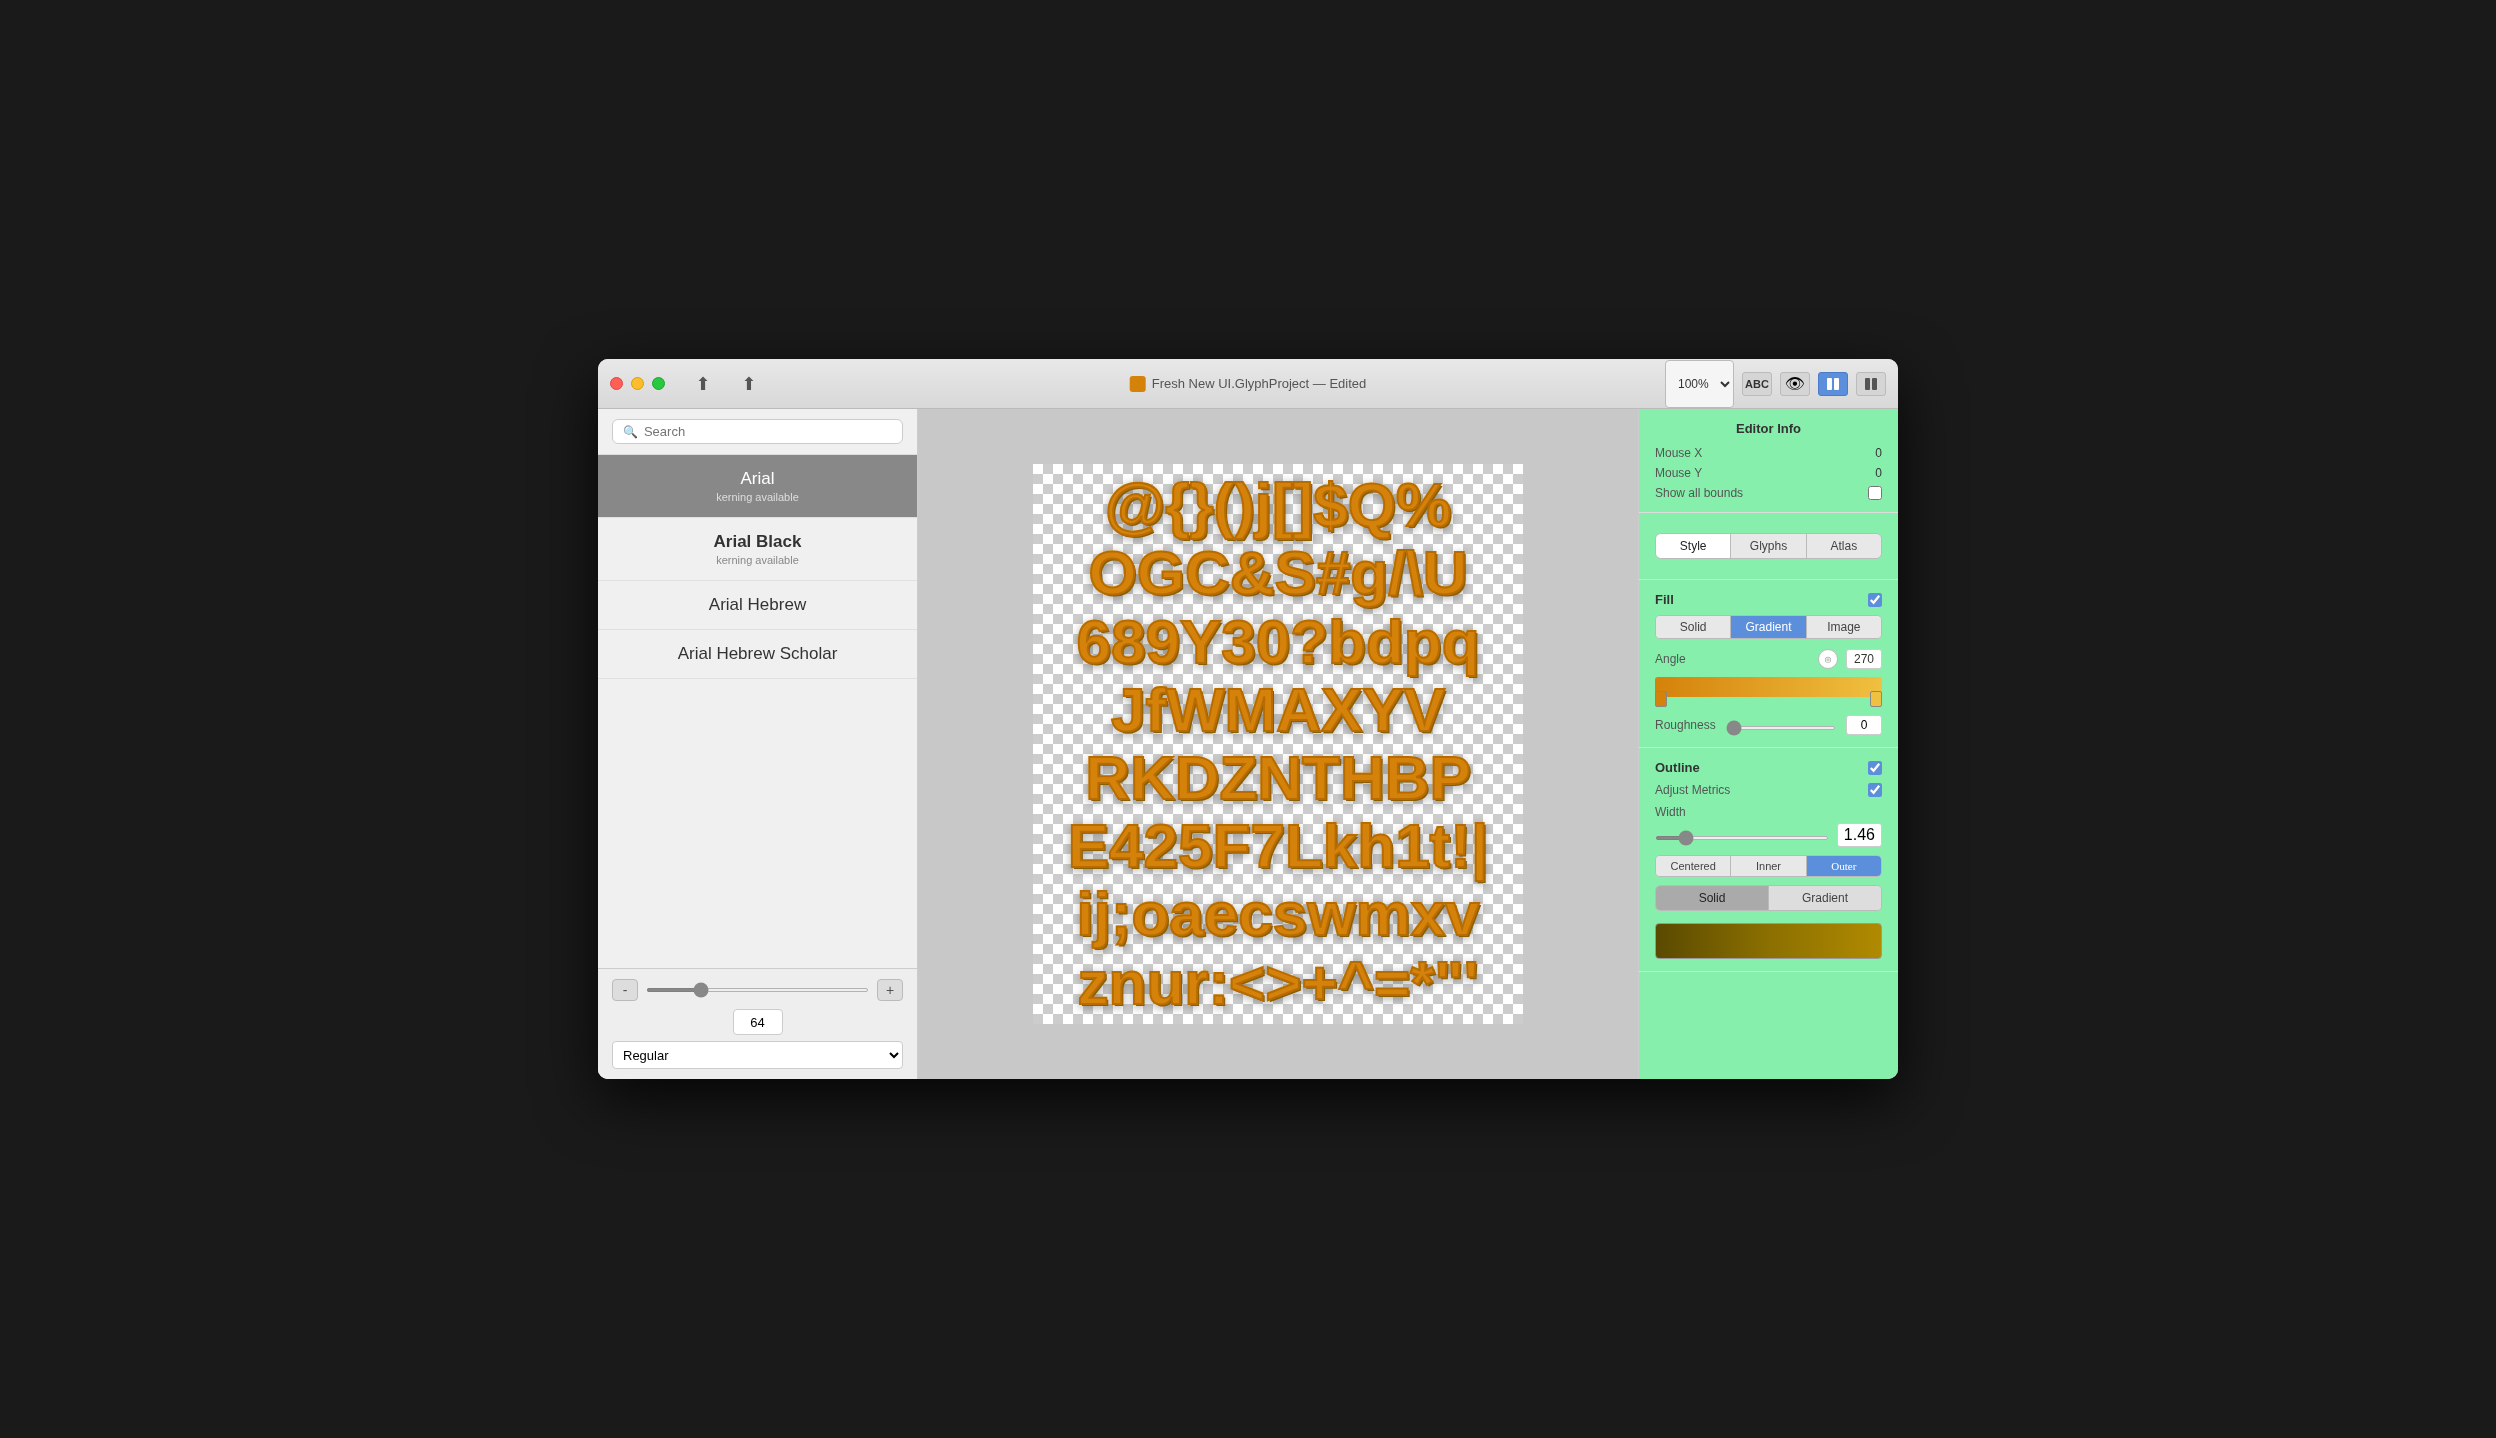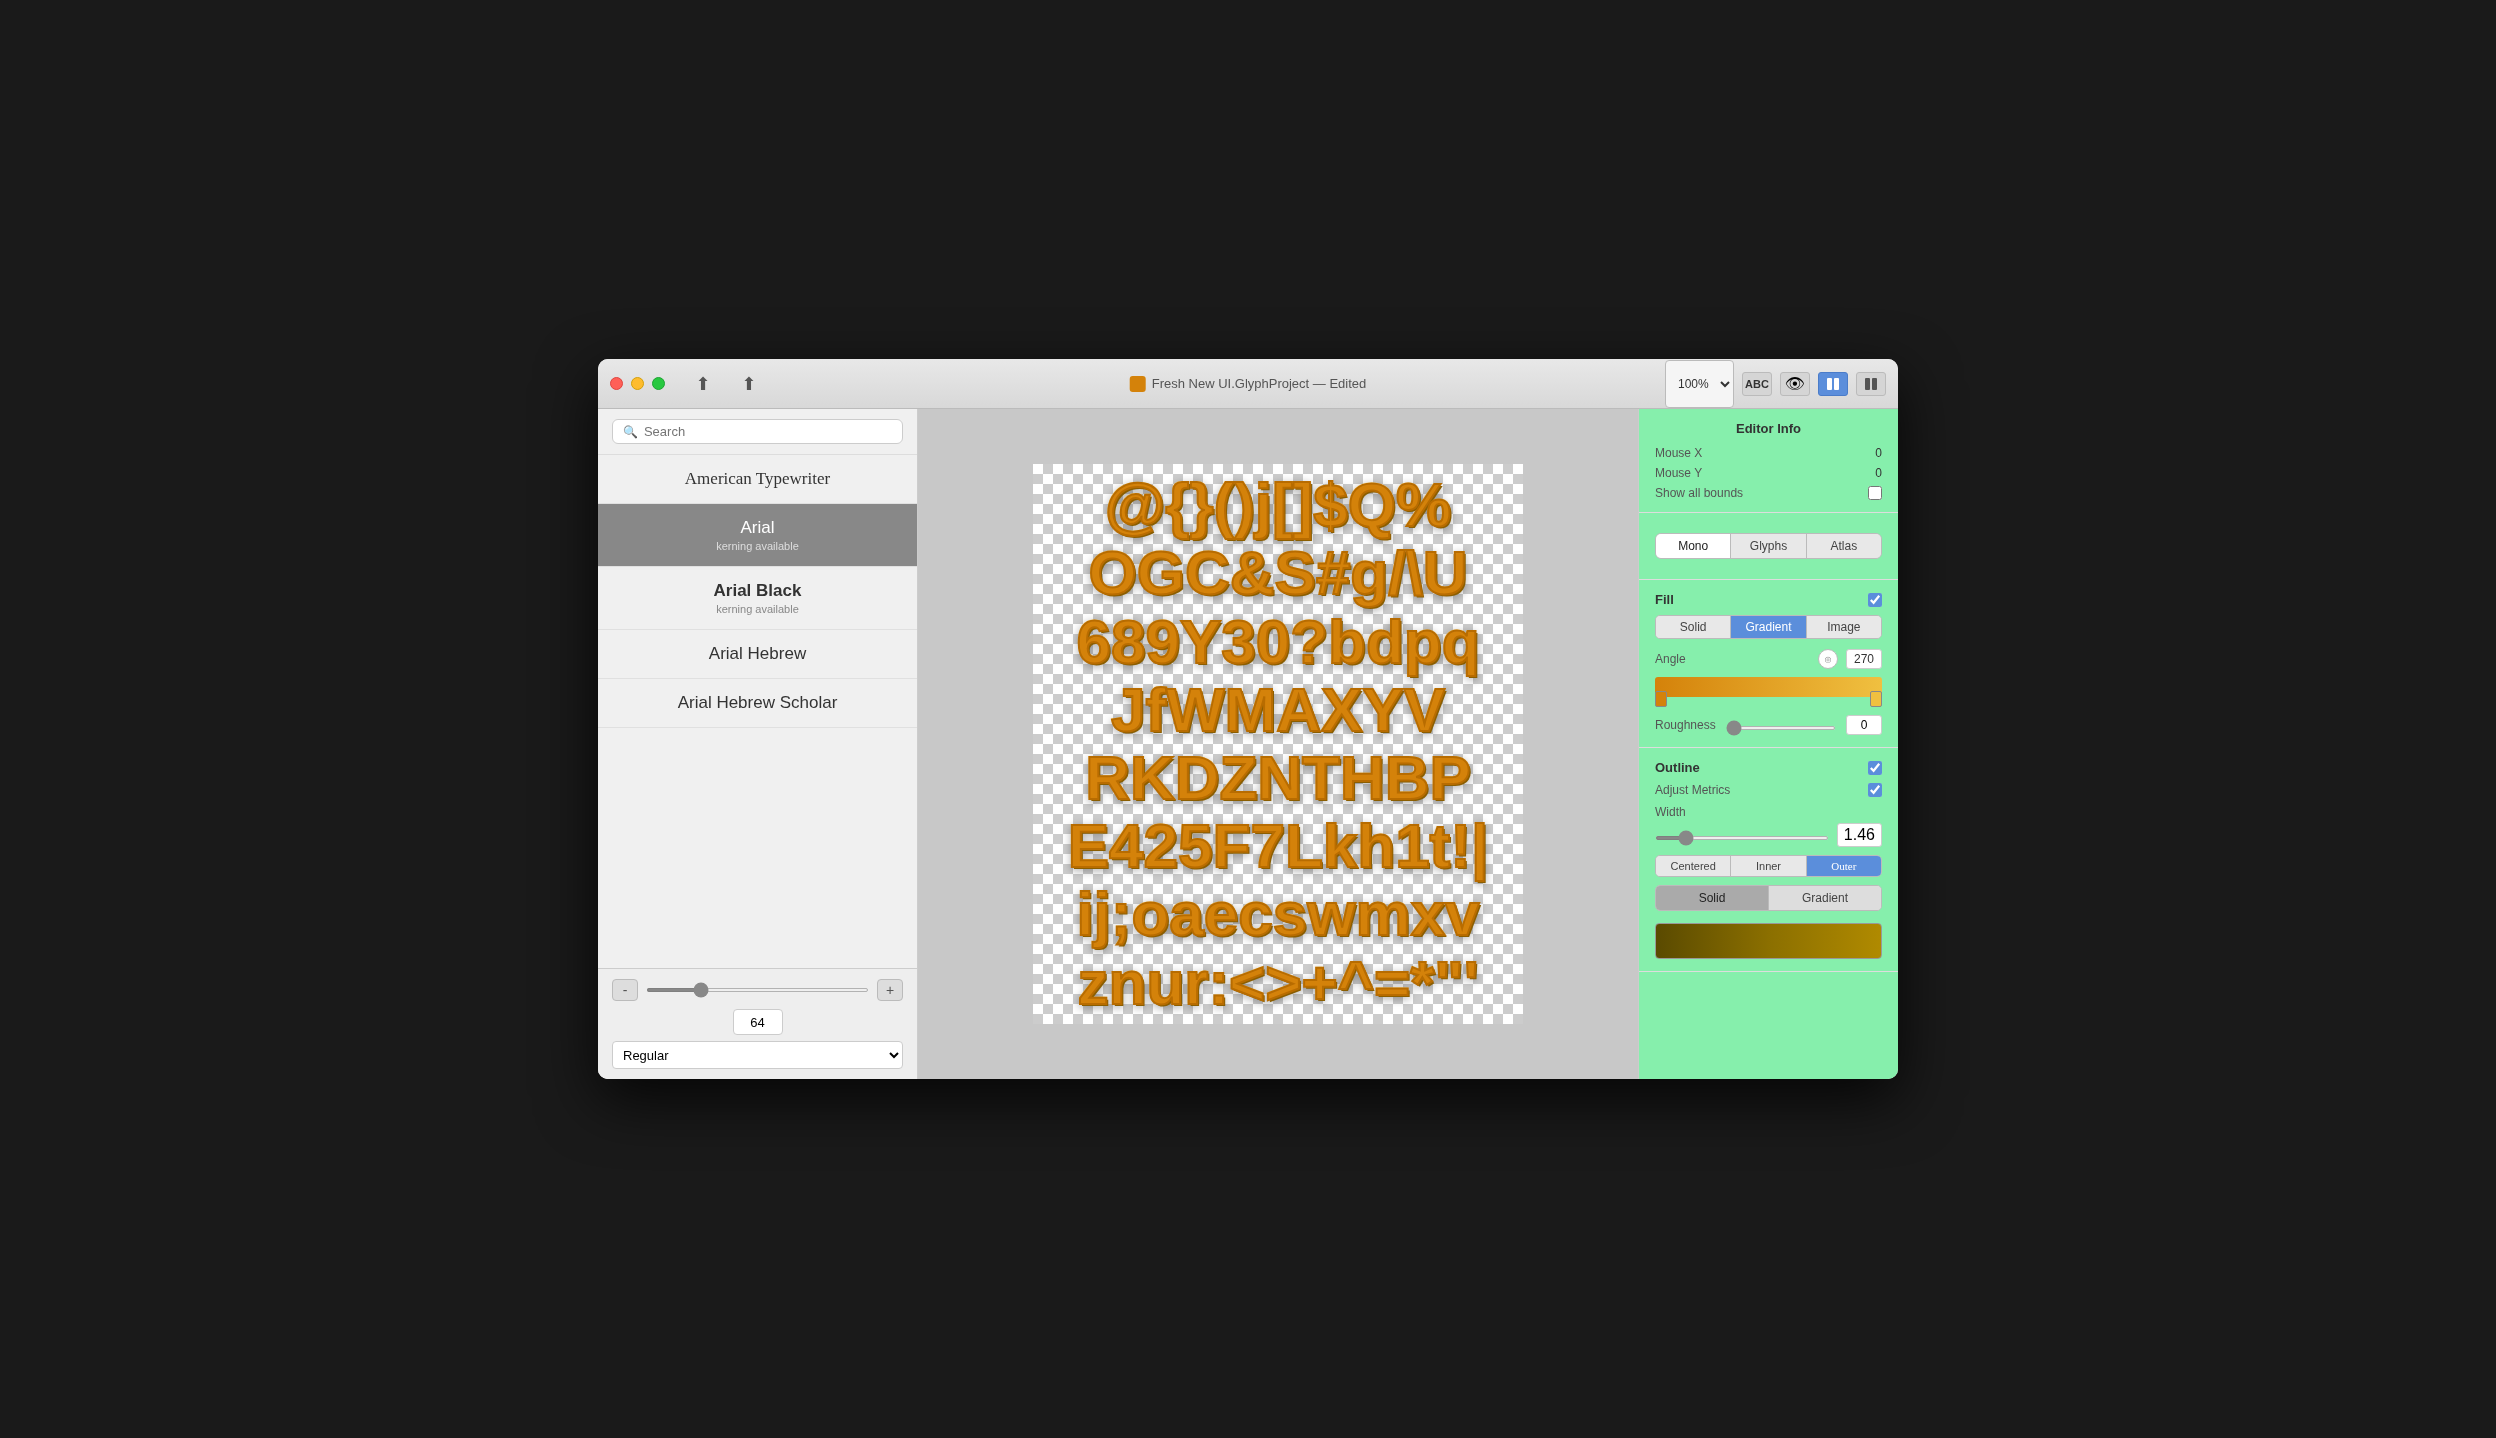--- a/index.html
+++ b/index.html
@@ -600,23 +600,20 @@
   <div class="main-content">
 
     <div class="sidebar">
       <div class="search-container">
         <div class="search-input-wrap">
           <span class="search-icon">🔍</span>
           <input class="search-input" type="text" placeholder="Search" style="">
         </div>
       </div>
       <div class="font-list">
-        <div class="font-item">
-          <span class="font-name font-american">American Typewriter</span>
-        </div>
         <div class="font-item selected">
           <span class="font-name font-arial">Arial</span>
           <span class="font-sub">kerning available</span>
         </div>
         <div class="font-item">
           <span class="font-name font-arial-black">Arial Black</span>
           <span class="font-sub">kerning available</span>
         </div>
         <div class="font-item">
           <span class="font-name font-arial-hebrew">Arial Hebrew</span>
@@ -670,21 +667,21 @@
           <span class="info-value">0</span>
         </div>
         <div class="checkbox-row">
           <span class="checkbox-label">Show all bounds</span>
           <input type="checkbox" class="checkbox-input" style="">
         </div>
       </div>
 
       <div class="panel-section">
         <div class="tab-row">
-          <div class="tab-item active">Mono</div>
+          <div class="tab-item active">Style</div>
           <div class="tab-item">Glyphs</div>
           <div class="tab-item">Atlas</div>
         </div>
       </div>
 
       <div class="panel-section">
         <div class="fill-header">
           <span class="fill-label">Fill</span>
           <input type="checkbox" class="fill-checkbox" checked="" style="">
         </div>

